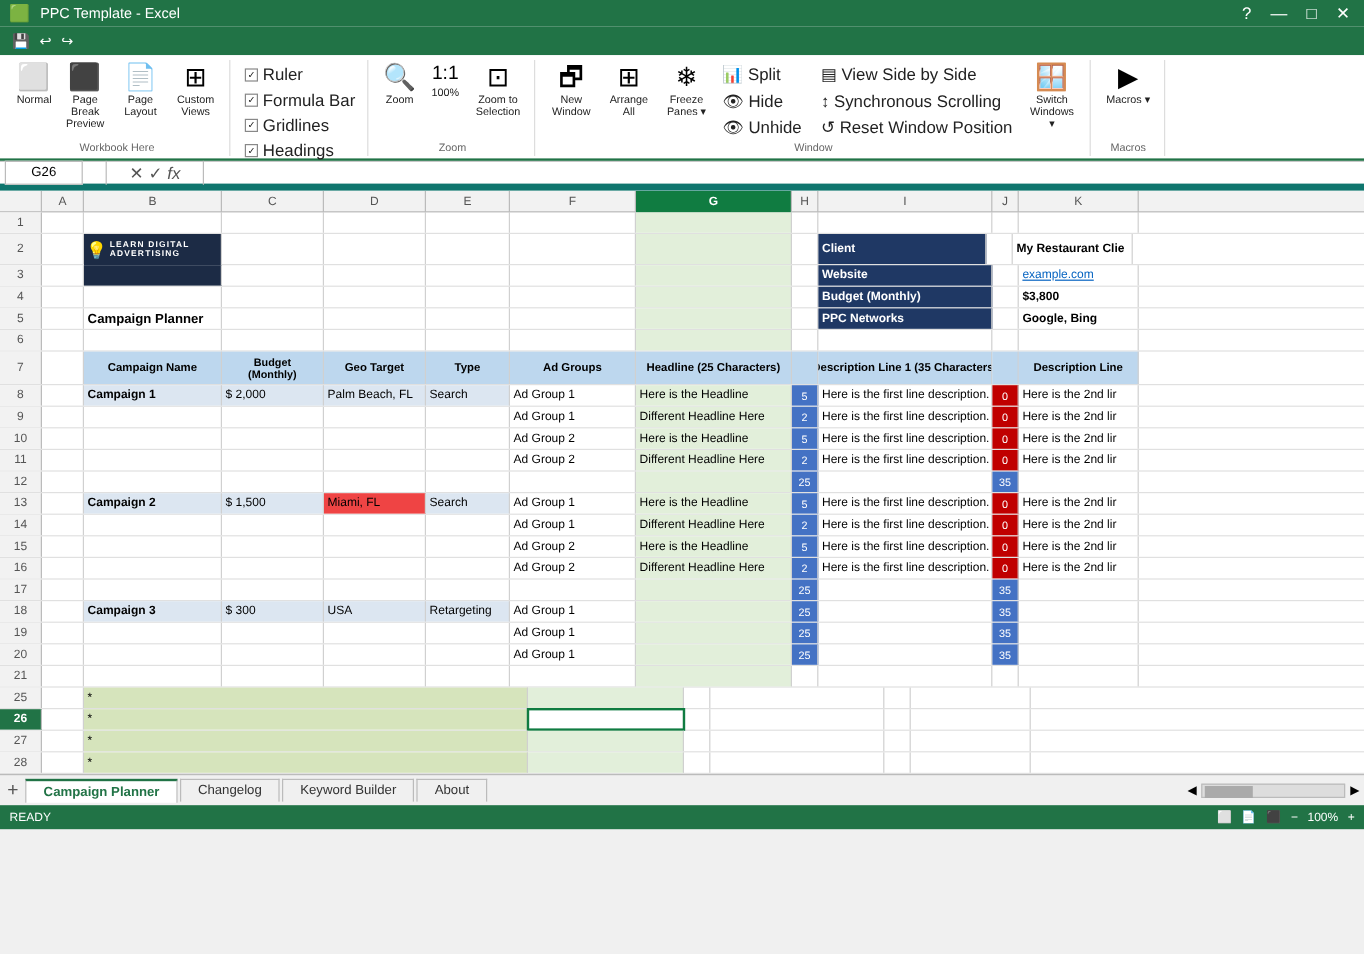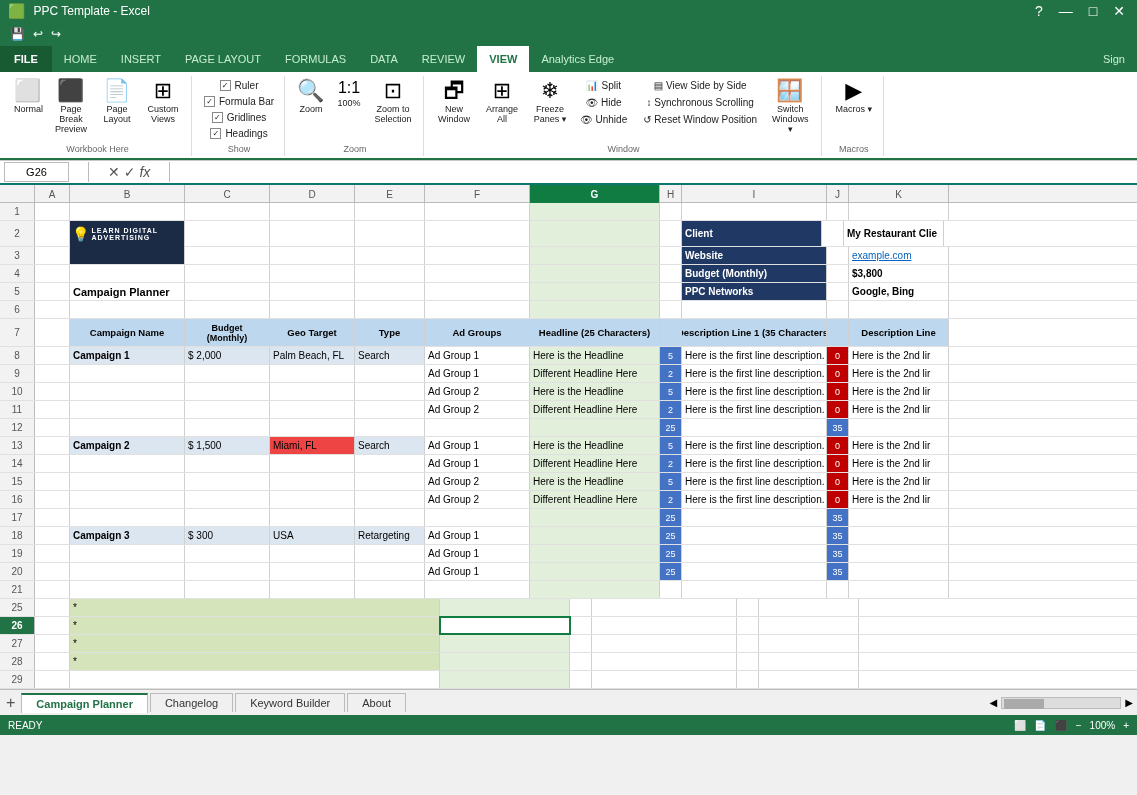--- a/index.html
+++ b/index.html
@@ -103,37 +103,36 @@
     }
     .ribbon-btn .btn-icon { font-size: 22px; line-height: 1; }
     .ribbon-btn .btn-label { font-size: 9px; text-align: center; margin-top: 2px; color: #222; }
     .ribbon-btn-small {
       display: flex;
       align-items: center;
       gap: 4px;
       cursor: pointer;
       padding: 2px 4px;
       border-radius: 2px;
-      font-size: 10px;
+      font-size: 14px;
       color: #222;
-      justify-content: center;
     }
     .checkbox-icon { width: 11px; height: 11px; border: 1px solid #888; background: #fff; display: inline-flex; align-items: center; justify-content: center; font-size: 8px; }
     .checked::after { content: '✓'; color: #222; }
 
     
     .show-group-btns { display: flex; flex-direction: column; gap: 1px; }
 
     
     .formula-bar {
       display: flex;
       align-items: center;
       height: 24px;
       background: #fff;
-      border-bottom: 2px solid #0f766e;
+      border-bottom: 6px solid #0f766e;
       padding: 0 4px;
       gap: 19px;
     }
     .name-box {
       width: 65px;
       height: 20px;
       border: 1px solid #bbb;
       padding: 0 4px;
       font-size: 11px;
       text-align: center;
@@ -260,32 +259,20 @@
   </div>
 </div>
 
 <div class="qat">
   <span class="qat-icon">💾</span>
   <span class="qat-icon">↩</span>
   <span class="qat-icon">↪</span>
 </div>
 
 <div class="ribbon">
-  <div class="ribbon-tabs">
-    <div class="ribbon-tab file-tab">FILE</div>
-    <div class="ribbon-tab">HOME</div>
-    <div class="ribbon-tab">INSERT</div>
-    <div class="ribbon-tab">PAGE LAYOUT</div>
-    <div class="ribbon-tab">FORMULAS</div>
-    <div class="ribbon-tab">DATA</div>
-    <div class="ribbon-tab">REVIEW</div>
-    <div class="ribbon-tab active">VIEW</div>
-    <div class="ribbon-tab">Analytics Edge</div>
-    <div class="ribbon-tab" style="margin-left:auto;">Sign</div>
-  </div>
 
   <div class="ribbon-content">
 
     <div class="ribbon-group">
       <div class="ribbon-btns">
         <div class="ribbon-btn">
           <span class="btn-icon">⬜</span>
           <span class="btn-label">Normal</span>
         </div>
         <div class="ribbon-btn" style="max-width:44px;">
@@ -766,30 +753,20 @@
     <div class="row-num">28</div>
     <div class="cell" style="width:35px;"></div>
     <div class="cell" style="width:370px; background:#d6e4bc;">*</div>
     <div class="cell selected-col" style="width:130px;"></div>
     <div class="cell" style="width:22px;"></div>
     <div class="cell" style="width:145px;"></div>
     <div class="cell" style="width:22px;"></div>
     <div class="cell" style="width:100px;"></div>
   </div>
 
-  <div class="grid-row">
-    <div class="row-num">29</div>
-    <div class="cell" style="width:35px;"></div>
-    <div class="cell" style="width:370px;"></div>
-    <div class="cell selected-col" style="width:130px;"></div>
-    <div class="cell" style="width:22px;"></div>
-    <div class="cell" style="width:145px;"></div>
-    <div class="cell" style="width:22px;"></div>
-    <div class="cell" style="width:100px;"></div>
-  </div>
 </div>
 
 <div style="display:flex; align-items:center; height:26px; background:#f0f0f0; border-top:1px solid #bbb;">
   <span class="tab-add">+</span>
   <div class="sheet-tab active">Campaign Planner</div>
   <div class="sheet-tab">Changelog</div>
   <div class="sheet-tab">Keyword Builder</div>
   <div class="sheet-tab">About</div>
   <div class="scrollbar-h" style="margin-left:auto; margin-right:4px;">
     <span style="cursor:pointer; font-size:10px;">◀</span>

